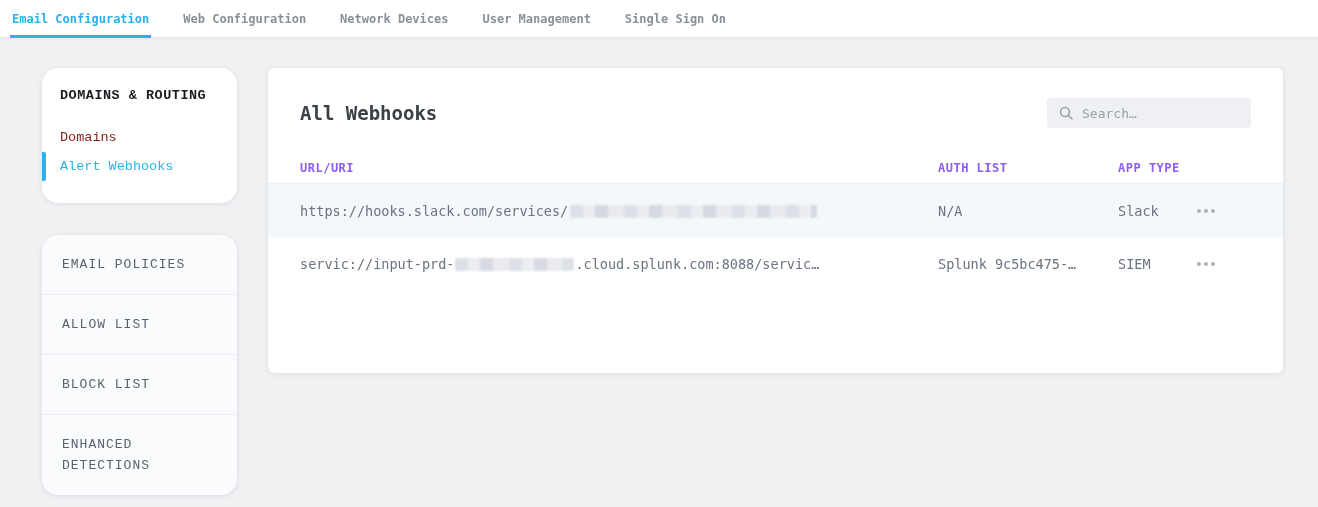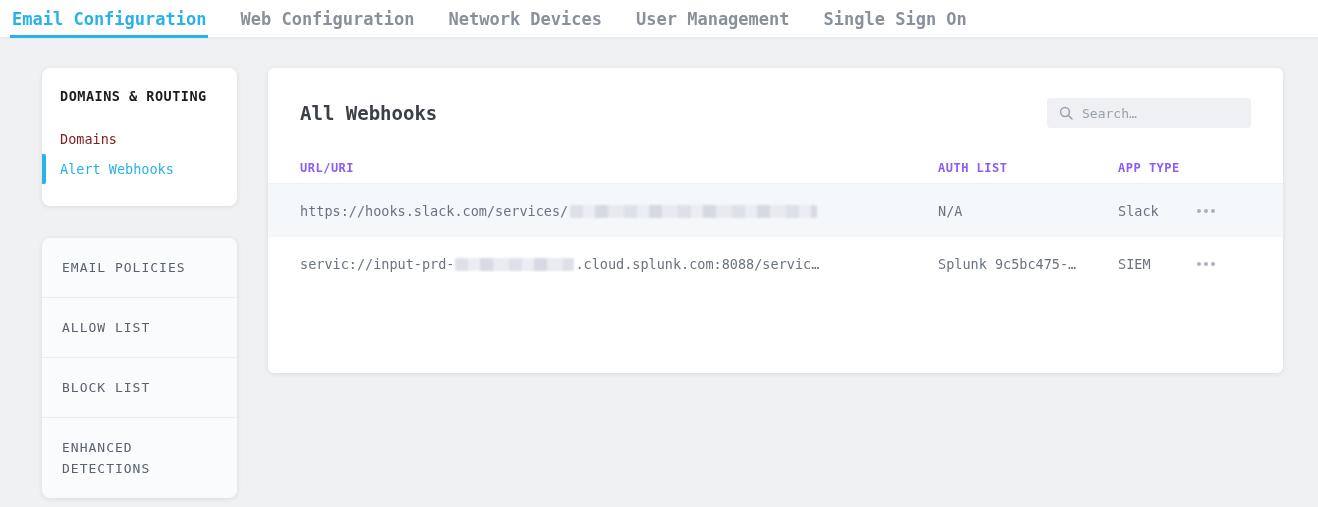--- a/index.html
+++ b/index.html
@@ -16,21 +16,21 @@
     height: 38px;
     border-bottom: 1px solid #e7e9eb;
     display: flex;
     align-items: stretch;
     padding-left: 10px;
     box-shadow: 0 1px 2px rgba(0,0,0,0.03);
   }
   .topnav .tab {
     display: flex;
     align-items: center;
-    font-size: 17px;
+    font-size: 12px;
     font-weight: bold;
     color: #8a9099;
     margin-right: 30px;
     padding: 0 2px;
     position: relative;
     cursor: pointer;
     white-space: nowrap;
   }
   .topnav .tab.active { color: #29b2ea; }
   .topnav .tab.active::after {
@@ -42,22 +42,23 @@
   }
 
   
   .layout {
     display: flex;
     padding: 30px 35px 0 42px;
   }
   .sidebar { width: 195px; flex: 0 0 195px; }
   .card {
     background: #ffffff;
-    border-radius: 8px;
+    border-radius: 16px;
     box-shadow: 0 1px 5px rgba(30,40,60,0.10);
+    font-family: Liberation Mono, monospace;
   }
 
   
   .routing-card { padding: 20px 0 22px 0; position: relative; }
   .routing-title {
     font-size: 13.5px;
     font-weight: bold;
     color: #191c20;
     letter-spacing: 0.5px;
     padding: 0 18px;

